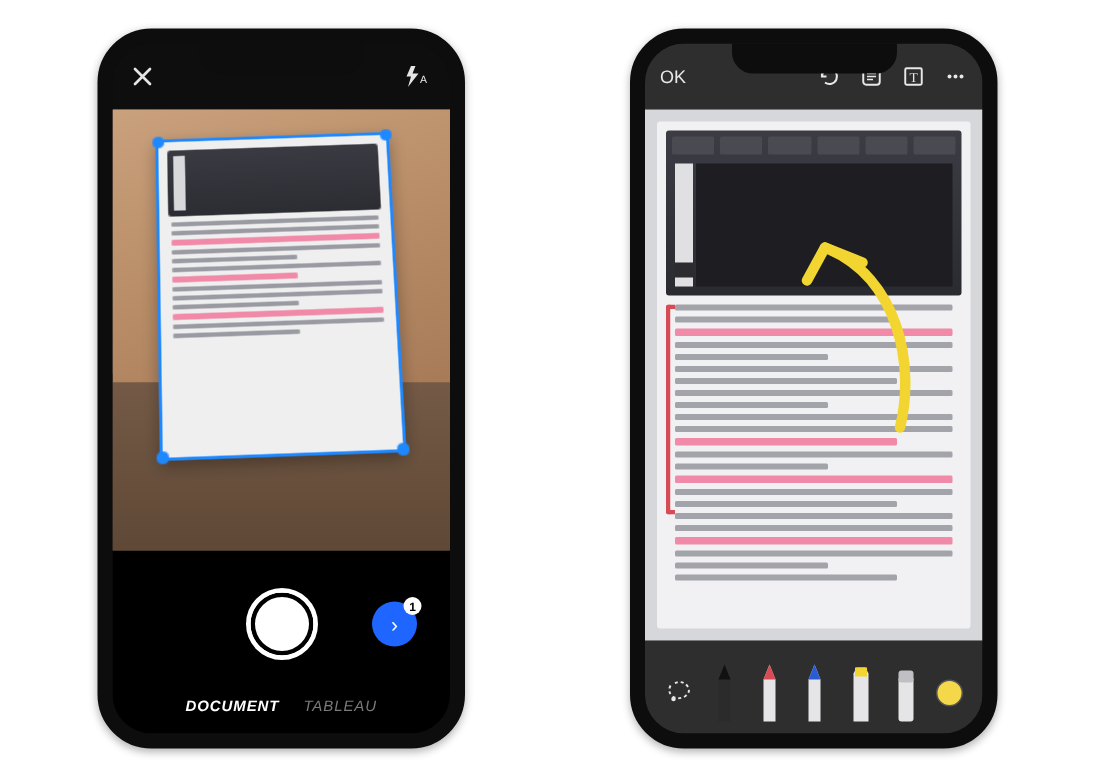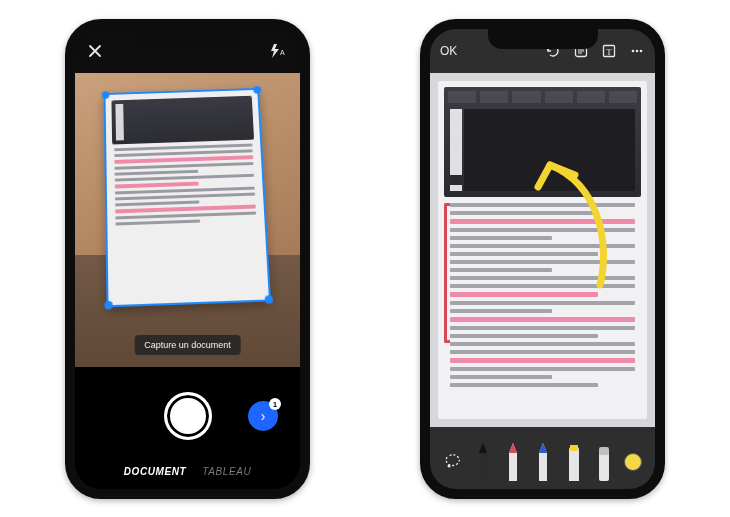--- a/index.html
+++ b/index.html
@@ -146,21 +146,20 @@
             <div class="mini-line"></div>
             <div class="mini-line hl short"></div>
             <div class="mini-line"></div>
               <div class="mini-line"></div>
             <div class="mini-line short"></div>
             <div class="mini-line hl"></div>
             <div class="mini-line"></div>
               <div class="mini-line short"></div>
           </div>
         </div>
-        <div class="hint-pill">Capture un document</div>
       </div>
 
       <div class="scan-bottom">
         <div class="shutter-row">
           <div class="shutter"></div>
           <div class="next-btn">
             <span class="chev">›</span>
             <span class="next-badge">1</span>
           </div>
         </div>

